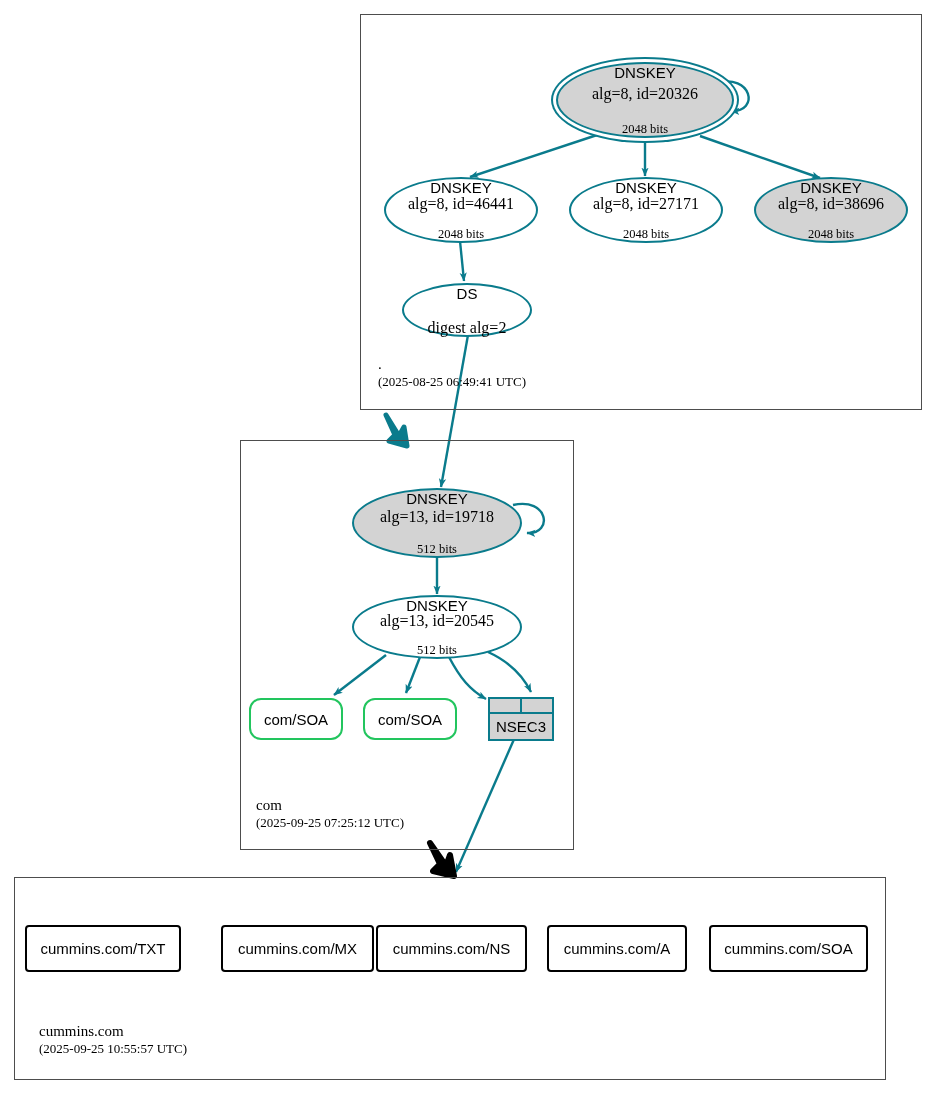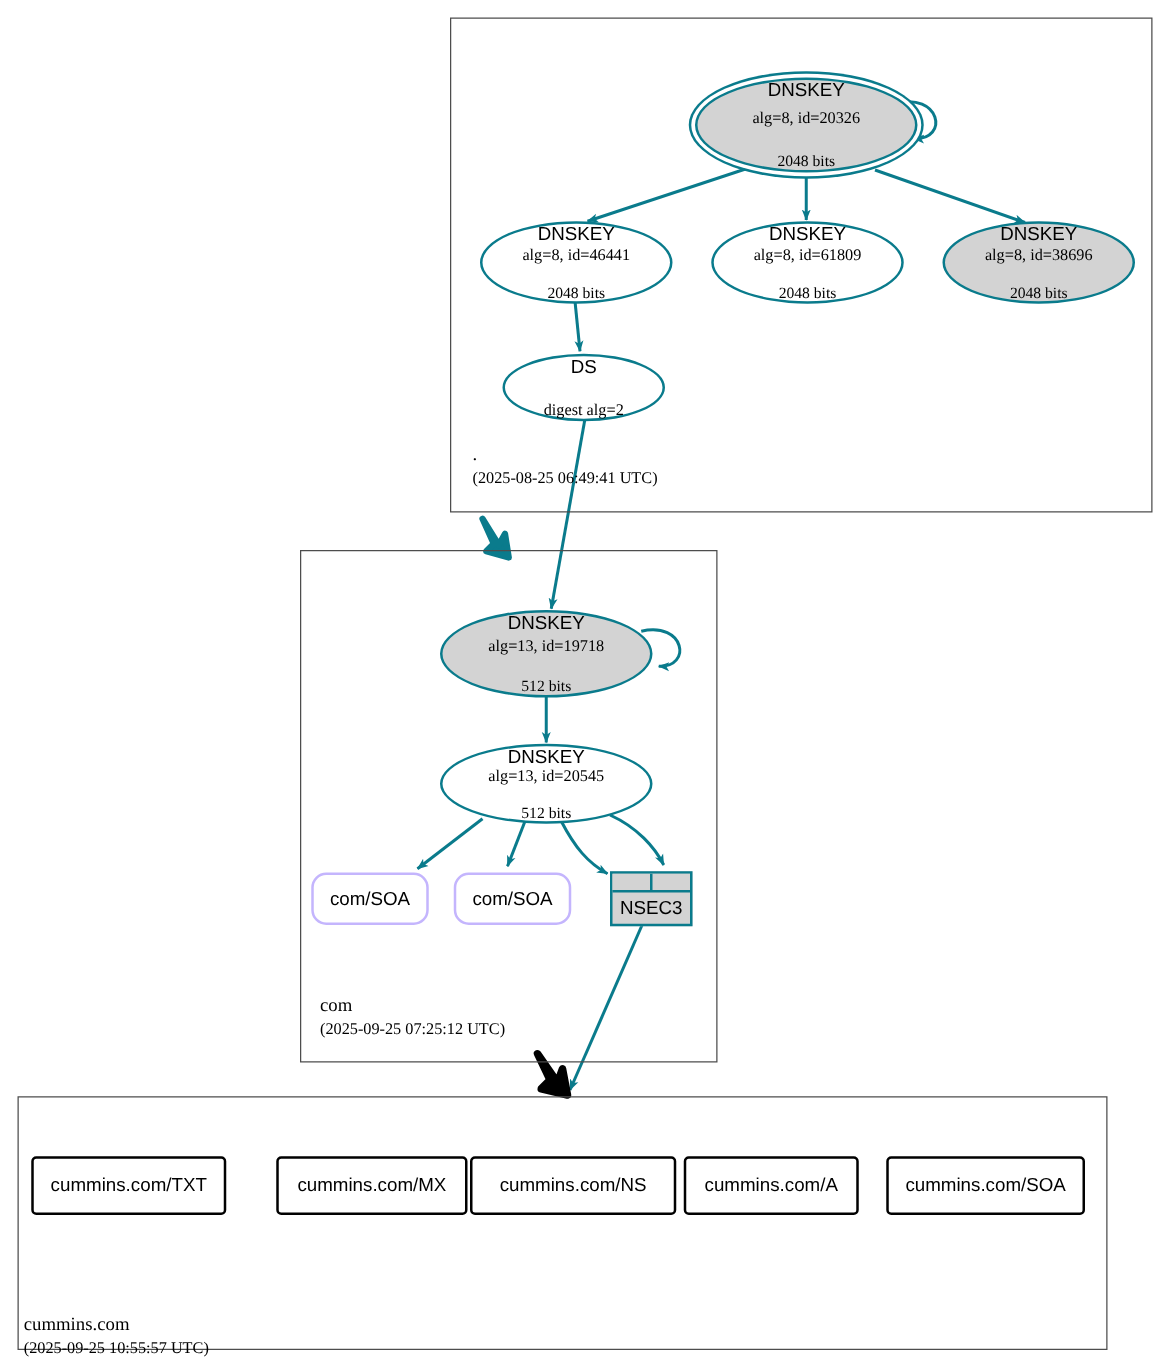--- a/index.html
+++ b/index.html
@@ -11,25 +11,25 @@
   .zonelabel .zname{font-size:15px;line-height:18px;white-space:nowrap;}
   .zonelabel .ztime{font-size:13px;line-height:17px;white-space:nowrap;}
 
   .node{position:absolute;display:flex;flex-direction:column;align-items:center;
         justify-content:space-between;text-align:center;box-sizing:border-box;}
   .ell{border:2px solid #0a7b8c;border-radius:50%;}
   .ell.dbl{box-shadow:0 0 0 3px #ffffff, 0 0 0 5px #0a7b8c;}
   .filled{background:#d3d3d3;}
   .white{background:#ffffff;}
   .t1{font-family:"Liberation Sans", sans-serif;font-size:15px;line-height:17px;color:#000;}
-  .t2{font-family:"Liberation Serif", serif;font-size:13px;line-height:14px;color:#000;}
+  .t2{font-family:"Liberation Serif", serif;font-size:16px;line-height:14px;color:#000;}
   .t3{font-family:"Liberation Serif", serif;font-size:12.5px;line-height:14px;color:#000;margin-top:15px;}
 
   .rrset{position:absolute;display:flex;align-items:center;justify-content:center;
-         border:2px solid #c4b5fd;border-radius:12px;background:#ffffff;box-sizing:border-box;
+         border:2px solid #22c55e;border-radius:12px;background:#ffffff;box-sizing:border-box;
          font-family:"Liberation Sans", sans-serif;font-size:15px;color:#000;}
   .rrset.black{border:2px solid #000000;border-radius:4px;}
 
   .nsec3{position:absolute;box-sizing:border-box;border:2px solid #0a7b8c;background:#d3d3d3;
          display:flex;flex-direction:column;}
   .nsec3 .bar{display:flex;height:13px;border-bottom:2px solid #0a7b8c;}
   .nsec3 .bar .c{flex:1;background:#d3d3d3;}
   .nsec3 .bar .c+.c{border-left:2px solid #0a7b8c;}
   .nsec3 .lbl{flex:1;display:flex;align-items:center;justify-content:center;
               font-family:"Liberation Sans", sans-serif;font-size:15px;color:#000;text-align:right;}
@@ -113,21 +113,21 @@
 </div>
 
 <div class="node ell white" style="left:384px;top:177px;width:154px;height:66px;">
   <div class="t1">DNSKEY</div>
   <div class="t2">alg=8, id=46441</div>
   <div class="t3">2048 bits</div>
 </div>
 
 <div class="node ell white" style="left:569px;top:177px;width:154px;height:66px;">
   <div class="t1">DNSKEY</div>
-  <div class="t2">alg=8, id=61809</div>
+  <div class="t2">alg=8, id=27171</div>
   <div class="t3">2048 bits</div>
 </div>
 
 <div class="node ell filled" style="left:754px;top:177px;width:154px;height:66px;">
   <div class="t1">DNSKEY</div>
   <div class="t2">alg=8, id=38696</div>
   <div class="t3">2048 bits</div>
 </div>
 
 <div class="node ell white" style="left:402px;top:283px;width:130px;height:54px;">
@@ -165,32 +165,32 @@
 <div class="nsec3" style="left:488px;top:697px;width:66px;height:44px;">
   <div class="bar">
     <div class="c"></div>
     <div class="c"></div>
   </div>
   <div class="lbl">NSEC3</div>
 </div>
 
 <div class="zonebox" style="left:14px;top:877px;width:872px;height:203px;"></div>
 
-<div class="zonelabel" style="left:19px;top:1022px;margin-top:29px;">
+<div class="zonelabel" style="left:39px;top:1022px;">
   <div class="zname">cummins.com</div>
   <div class="ztime">(2025-09-25 10:55:57 UTC)</div>
 </div>
 
 <div class="rrset black" style="left:25px;top:925px;width:156px;height:47px;">
   <span>cummins.com/TXT</span>
 </div>
 <div class="rrset black" style="left:221px;top:925px;width:153px;height:47px;">
   <span>cummins.com/MX</span>
 </div>
-<div class="rrset black" style="left:376px;top:925px;width:165px;height:47px;">
+<div class="rrset black" style="left:376px;top:925px;width:151px;height:47px;">
   <span>cummins.com/NS</span>
 </div>
 <div class="rrset black" style="left:547px;top:925px;width:140px;height:47px;text-align:center;">
   <span>cummins.com/A</span>
 </div>
 <div class="rrset black" style="left:709px;top:925px;width:159px;height:47px;">
   <span>cummins.com/SOA</span>
 </div>
 
 </body></html>

